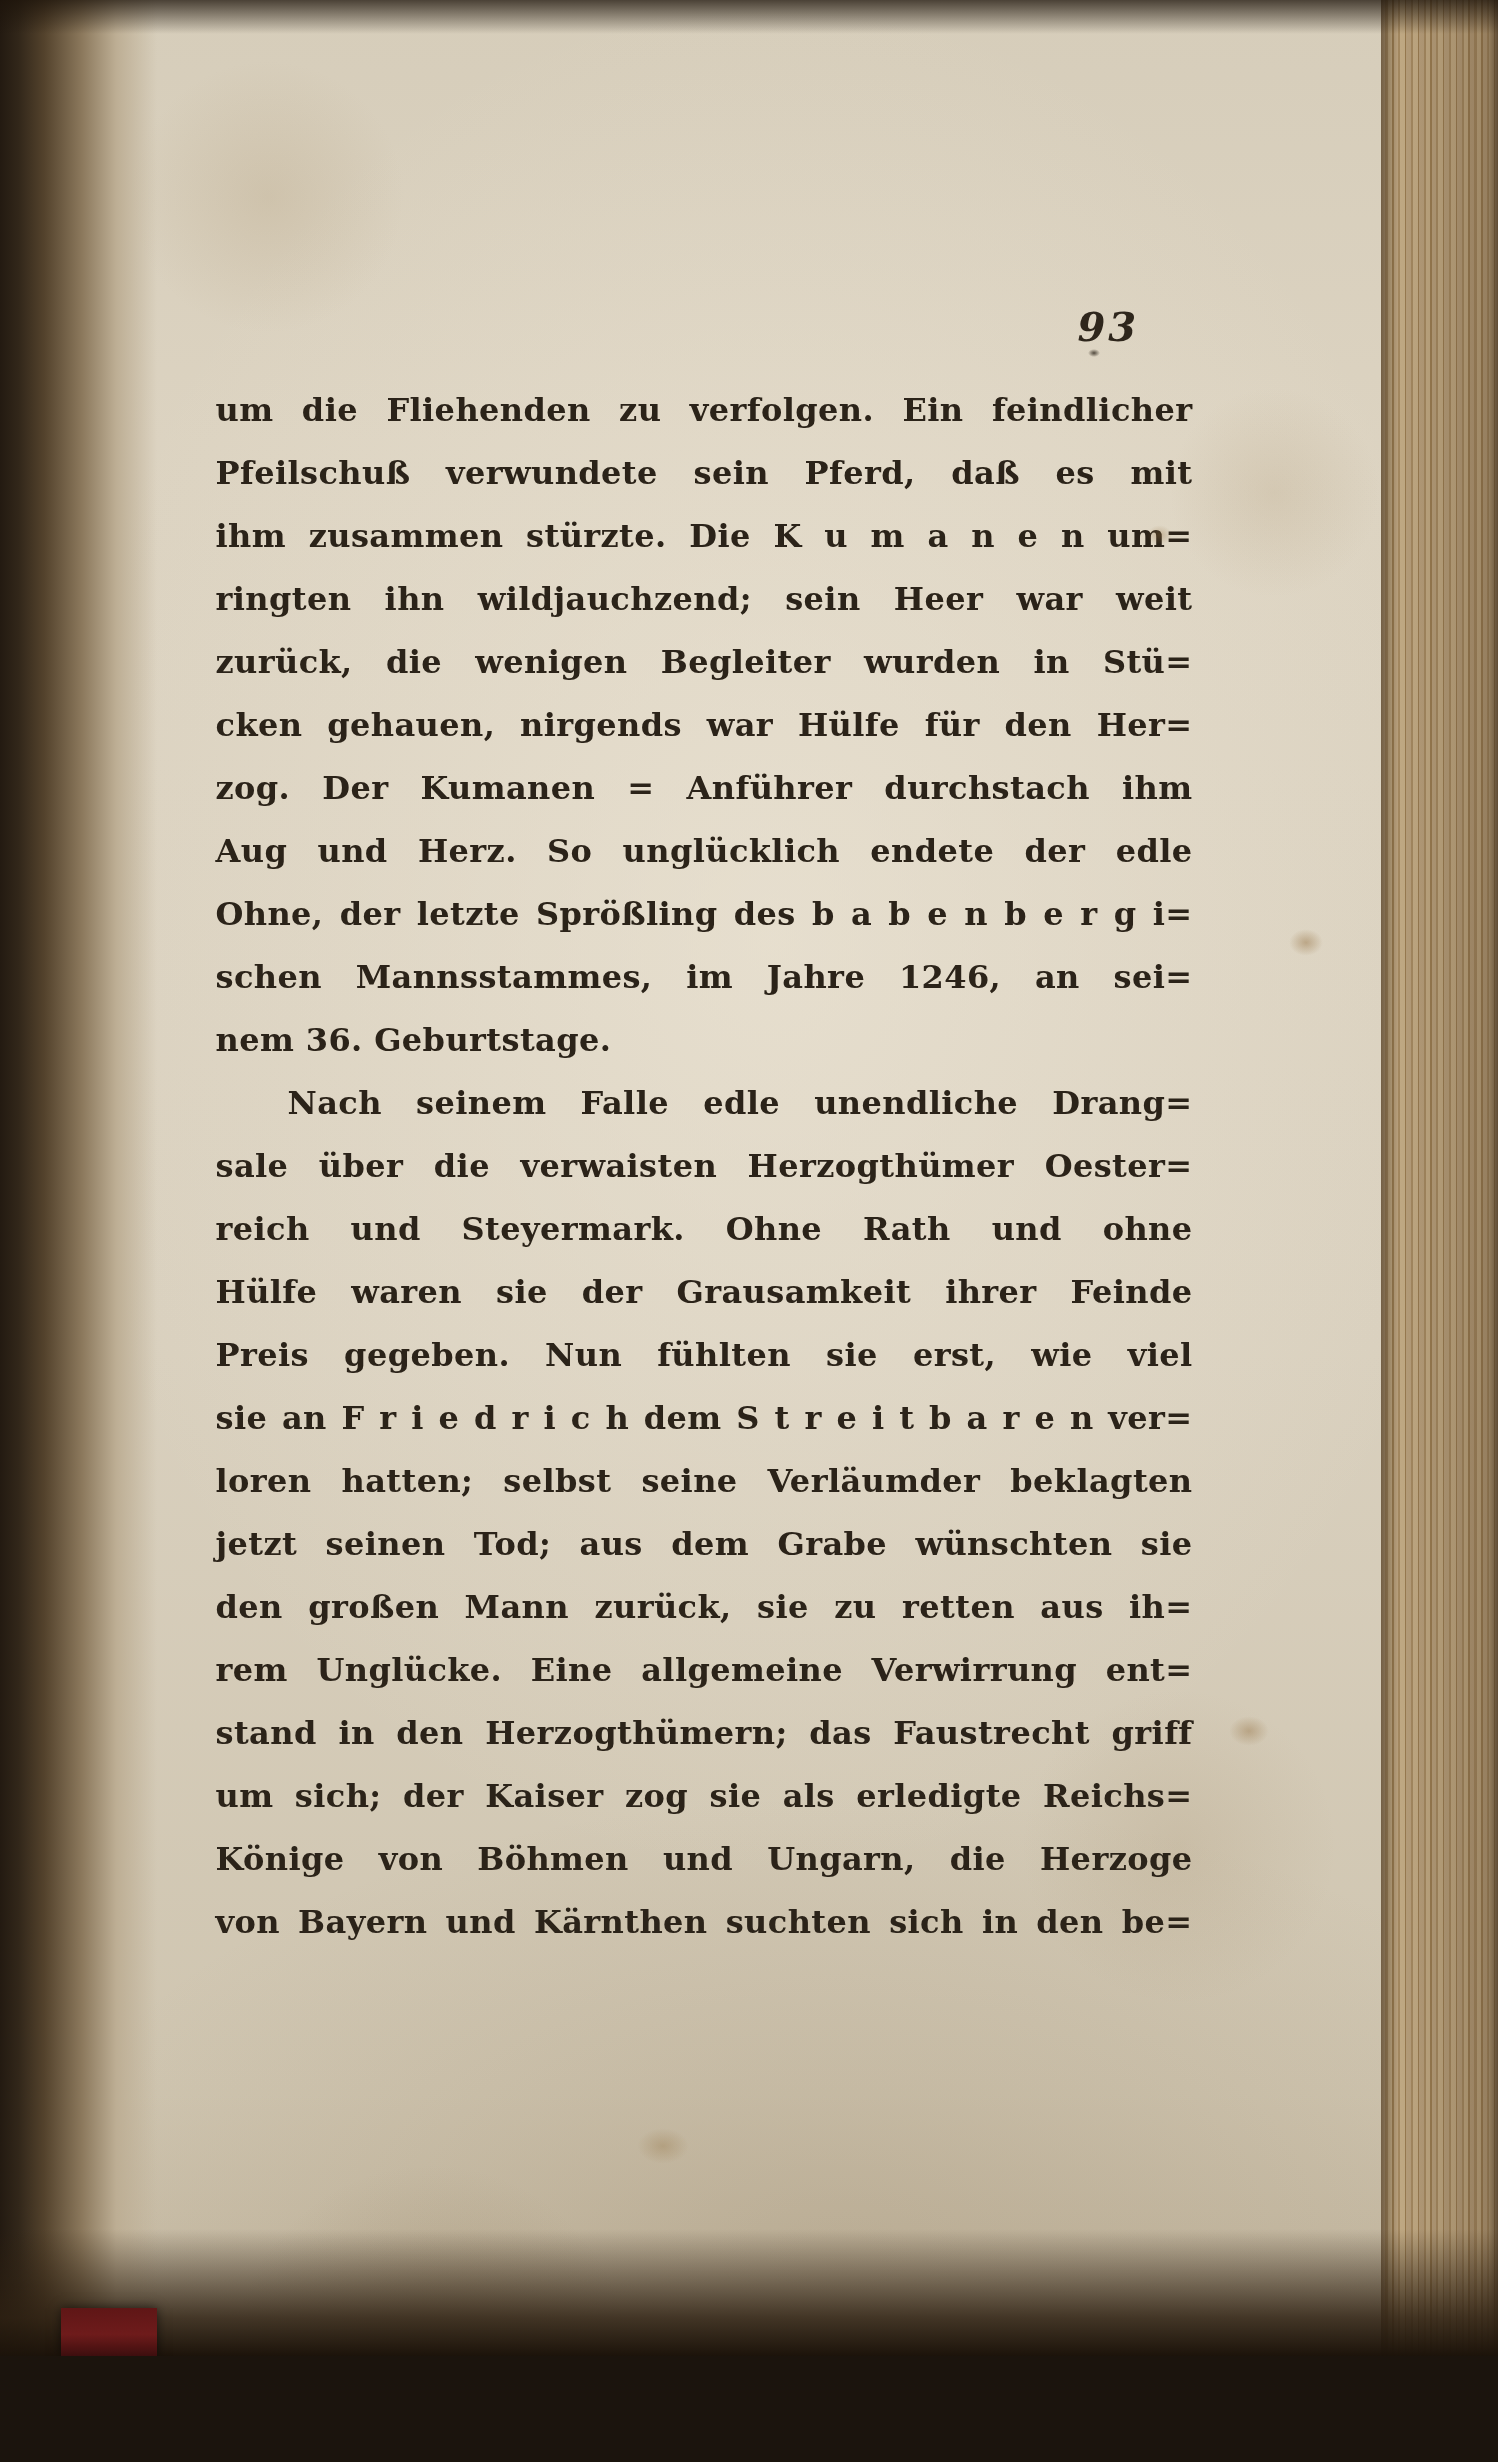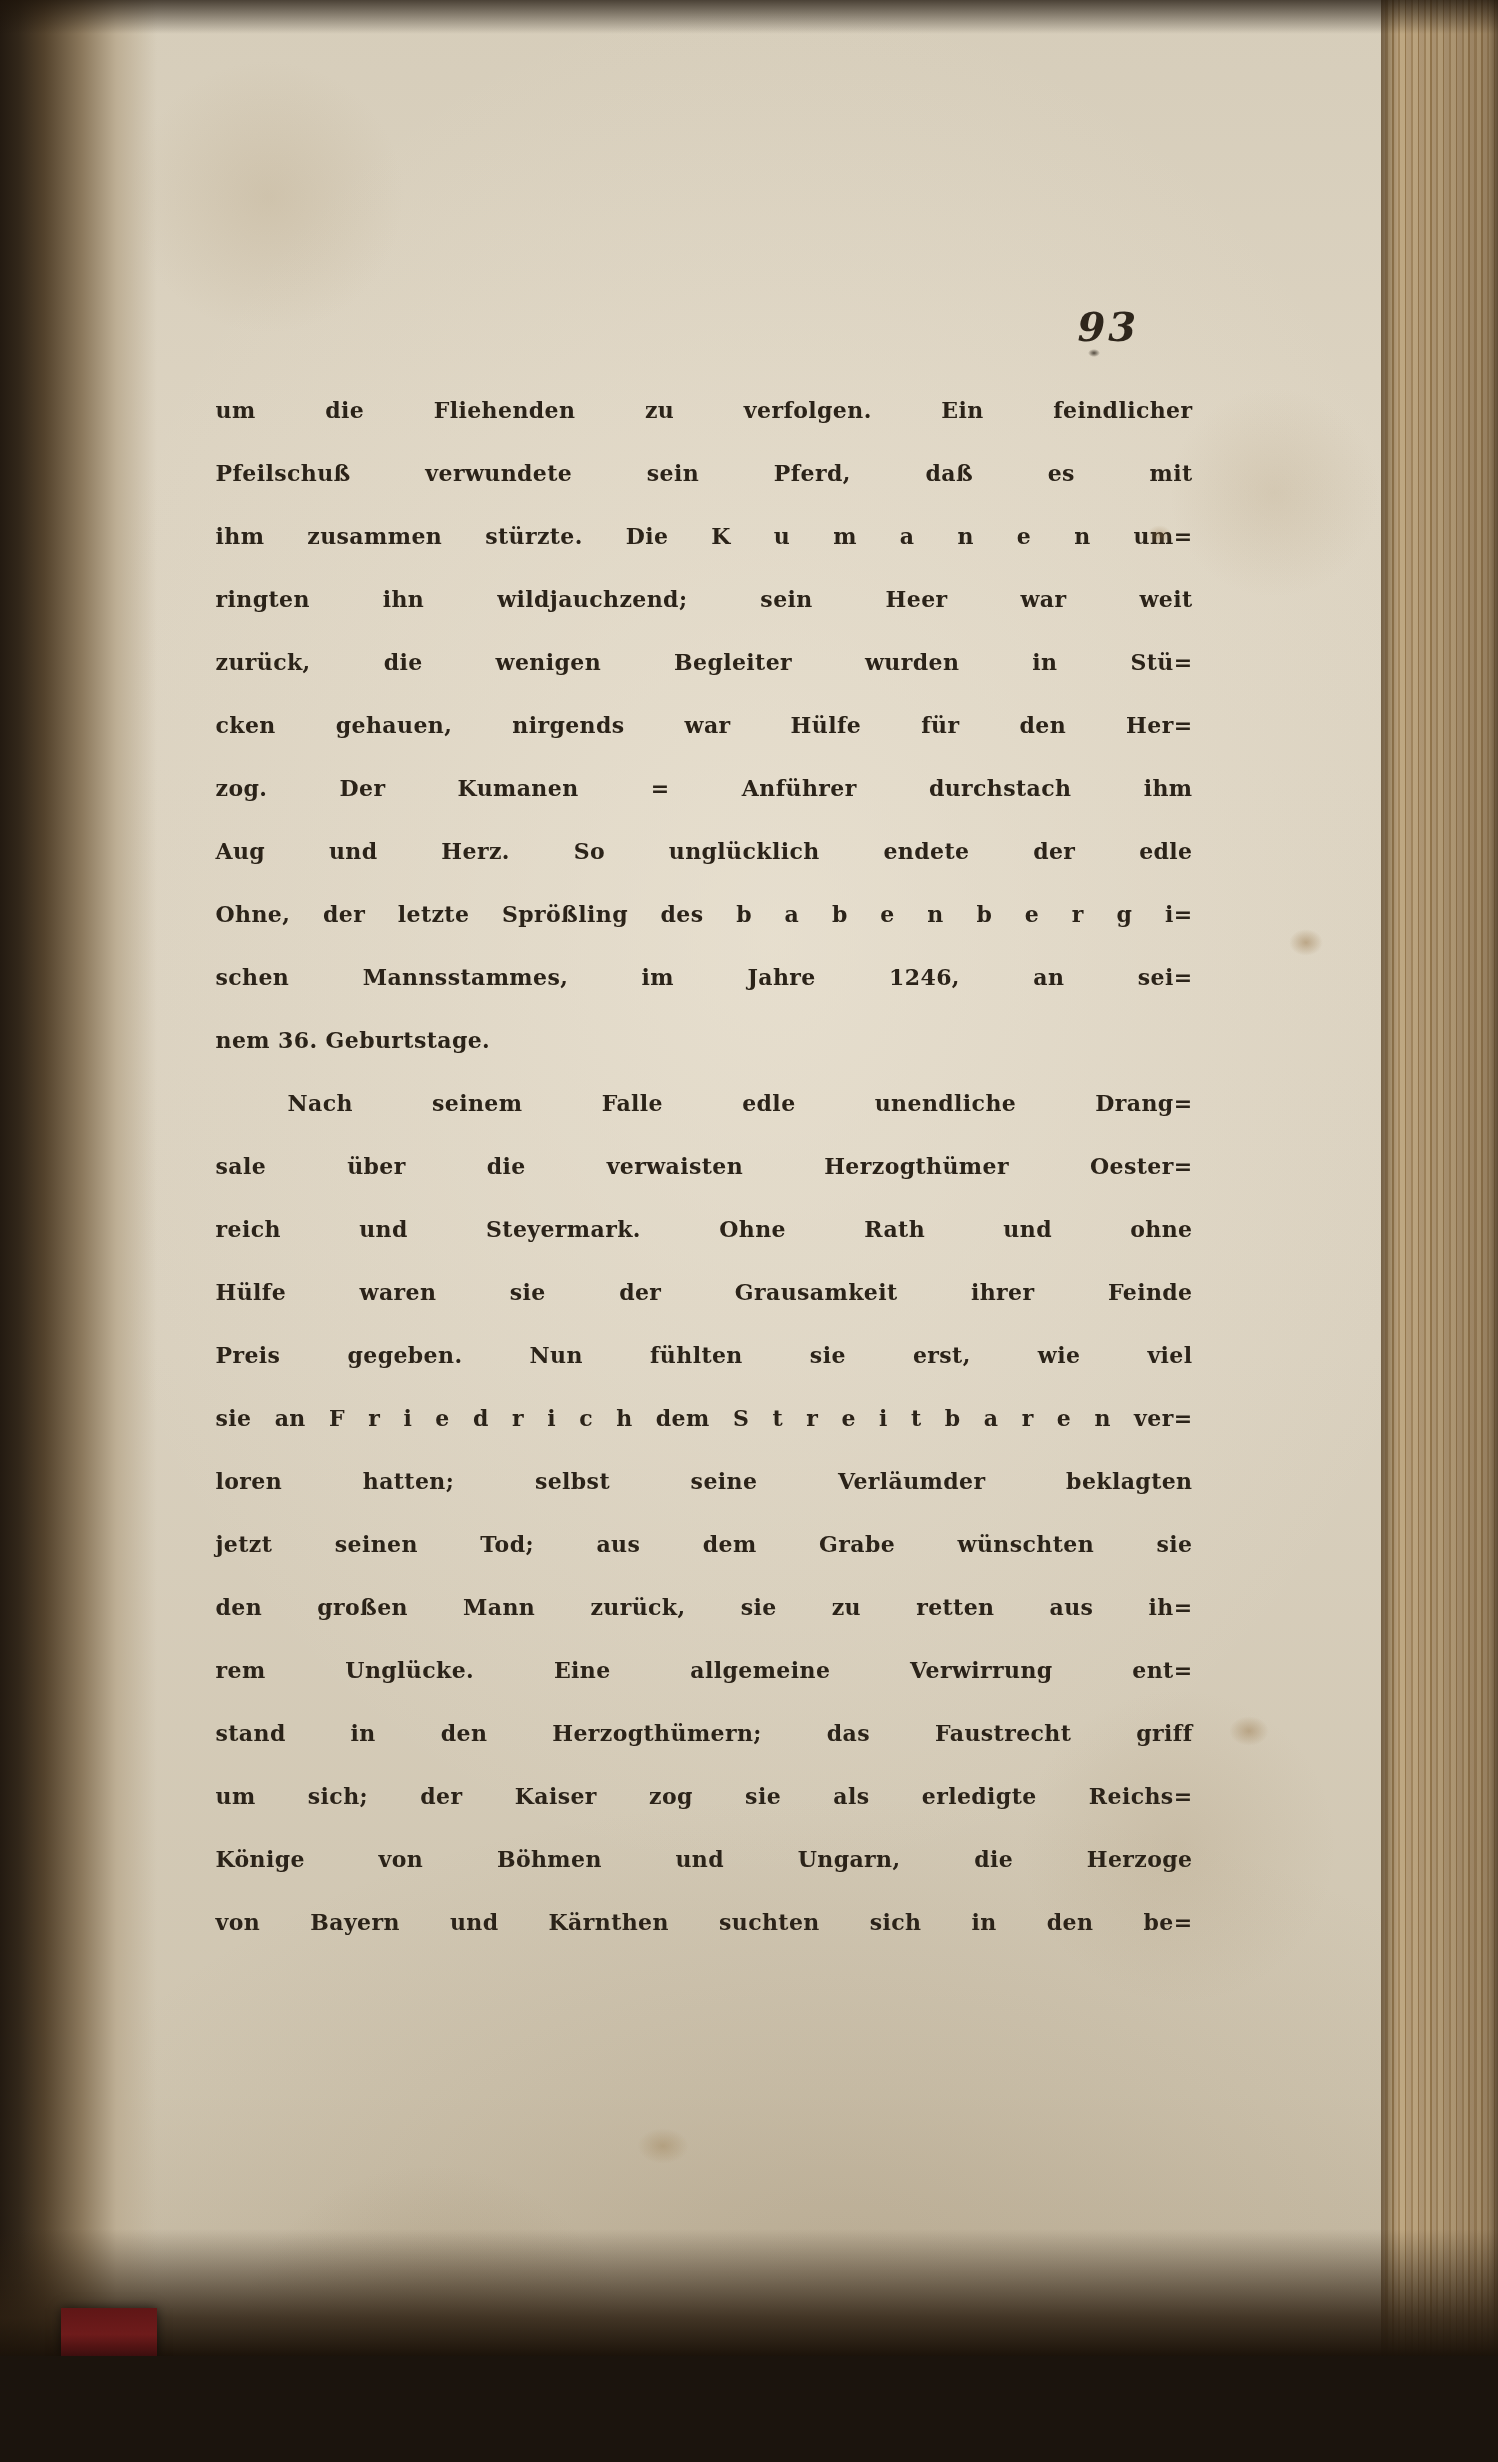--- a/index.html
+++ b/index.html
@@ -112,21 +112,21 @@
     background: radial-gradient(ellipse, rgba(46,38,28,0.8), transparent 70%);
   }
 
   
   .text-block {
     position: absolute;
     left: 193px;
     top: 379px;
     width: 977px;
     color: #2b2319;
-    font-size: 22px;
+    font-size: 32px;
     font-weight: bold;
     letter-spacing: 0.4px;
   }
   .text-block .line {
     height: 63px;
     line-height: 63px;
     white-space: nowrap;
     text-align: justify;
     text-align-last: justify;
     overflow: visible;

